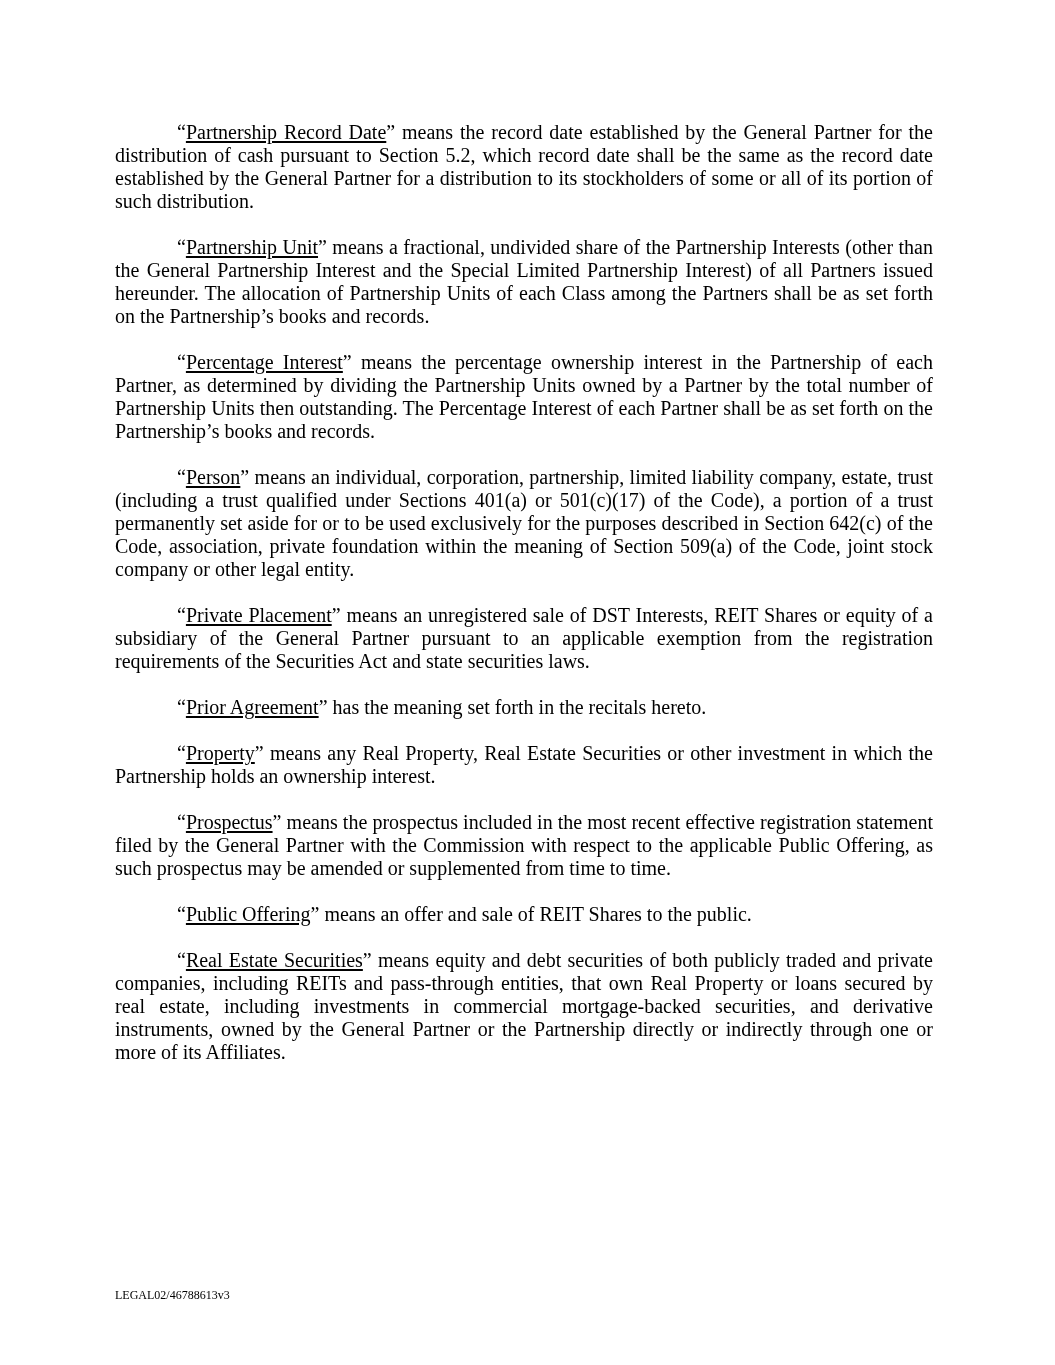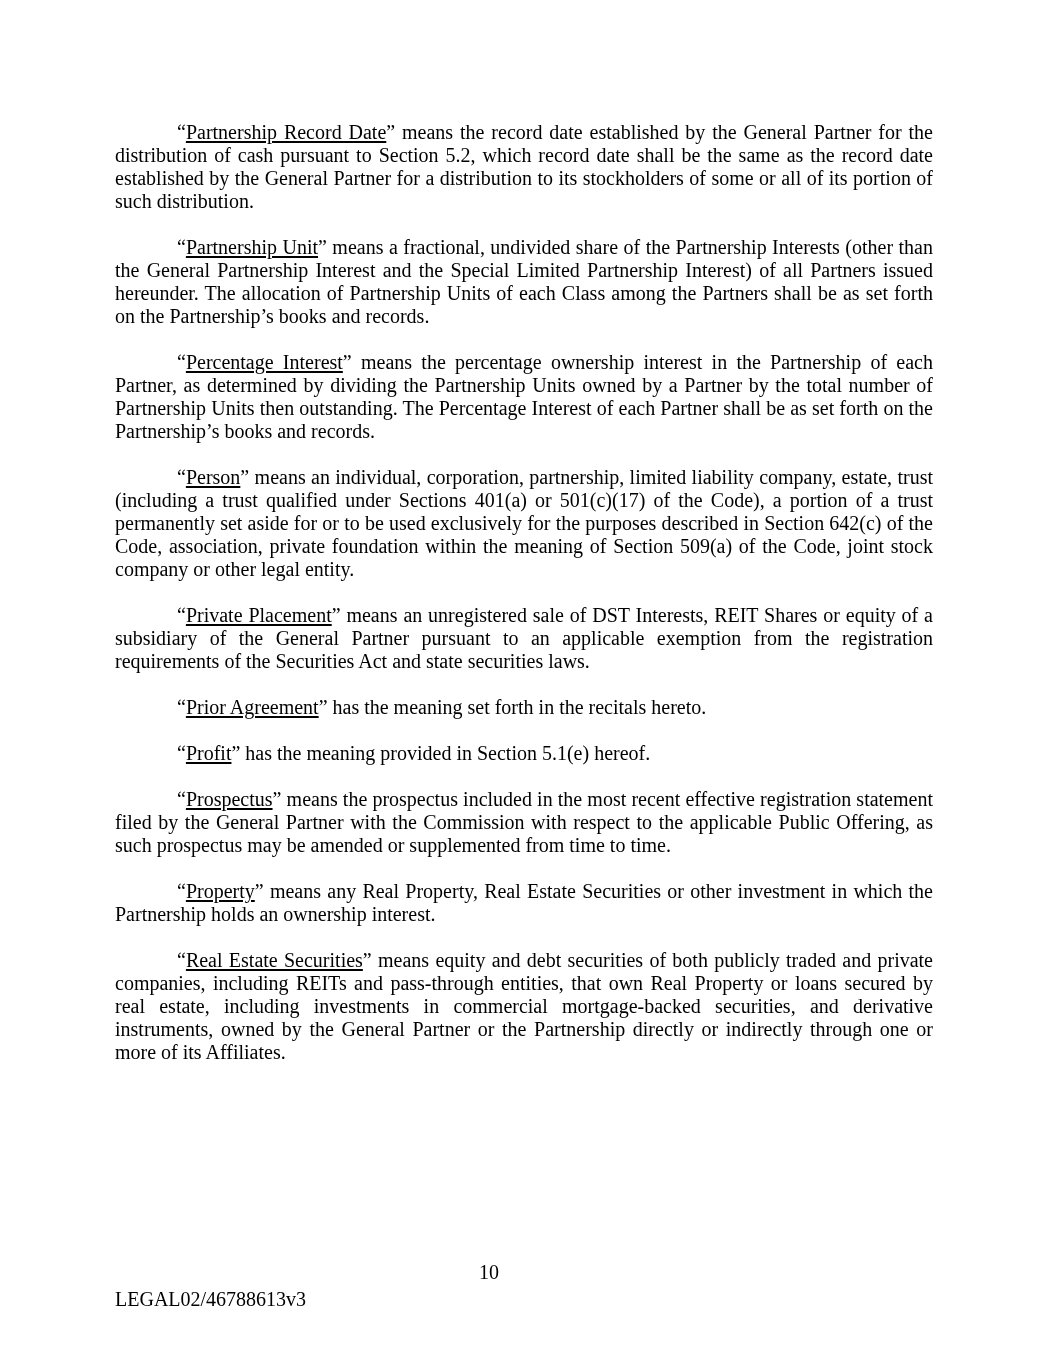--- a/index.html
+++ b/index.html
@@ -38,21 +38,21 @@
     top: 1261px;
     left: 0;
     width: 100%;
     text-align: center;
     font-size: 20px;
   }
   .doc-id {
     position: absolute;
     left: 115px;
     top: 1288px;
-    font-size: 20px;
+    font-size: 12px;
   }
 </style>
 </head>
 <body>
 
 <div class="page">
   <div class="content">
 
     <p class="def-para"><span>“</span><span class="term">Partnership Record Date</span><span>” means the record date established by the General Partner for the distribution of cash pursuant to Section 5.2, which record date shall be the same as the record date established by the General Partner for a distribution to its stockholders of some or all of its portion of such distribution.</span></p>
 
@@ -61,26 +61,25 @@
 
     <p class="def-para"><span>“</span><span class="term">Percentage Interest</span><span>” means the percentage ownership interest in the Partnership of each Partner, as determined by dividing the Partnership Units owned by a Partner by the total number of Partnership Units then outstanding. The Percentage Interest of each Partner shall be as set forth on the Partnership’s books and records.</span></p>
 
 
     <p class="def-para"><span>“</span><span class="term">Person</span><span>” means an individual, corporation, partnership, limited liability company, estate, trust (including a trust qualified under Sections 401(a) or 501(c)(17) of the Code), a portion of a trust permanently set aside for or to be used exclusively for the purposes described in Section 642(c) of the Code, association, private foundation within the meaning of Section 509(a) of the Code, joint stock company or other legal entity.</span></p>
 
     <p class="def-para"><span>“</span><span class="term">Private Placement</span><span>” means an unregistered sale of DST Interests, REIT Shares or equity of a subsidiary of the General Partner pursuant to an applicable exemption from the registration requirements of the Securities Act and state securities laws.</span></p>
 
     <p class="def-para"><span>“</span><span class="term">Prior Agreement</span><span>” has the meaning set forth in the recitals hereto.</span></p>
 
-    <p class="def-para"><span>“</span><span class="term">Profit</span><span>” has the meaning provided in Section 5.1(e) hereof.</span></p>
+
+    <p class="def-para"><span>“</span><span class="term">Property</span><span>” means any Real Property, Real Estate Securities or other investment in which the Partnership holds an ownership interest.</span></p>
 
     <p class="def-para"><span>“</span><span class="term">Prospectus</span><span>” means the prospectus included in the most recent effective registration statement filed by the General Partner with the Commission with respect to the applicable Public Offering, as such prospectus may be amended or supplemented from time to time.</span></p>
 
-    <p class="def-para"><span>“</span><span class="term">Property</span><span>” means any Real Property, Real Estate Securities or other investment in which the Partnership holds an ownership interest.</span></p>
-
+    <p class="def-para"><span>“</span><span class="term">Public Offering</span><span>” means an offer and sale of REIT Shares to the public.</span></p>
 
     <p class="def-para"><span>“</span><span class="term">Real Estate Securities</span><span>” means equity and debt securities of both publicly traded and private companies, including REITs and pass-through entities, that own Real Property or loans secured by real estate, including investments in commercial mortgage-backed securities, and derivative instruments, owned by the General Partner or the Partnership directly or indirectly through one or more of its Affiliates.</span></p>
 
   </div>
 
-  <div class="page-num">10</div>
   <div class="doc-id">LEGAL02/46788613v3</div>
 </div>
 
 </body></html>

